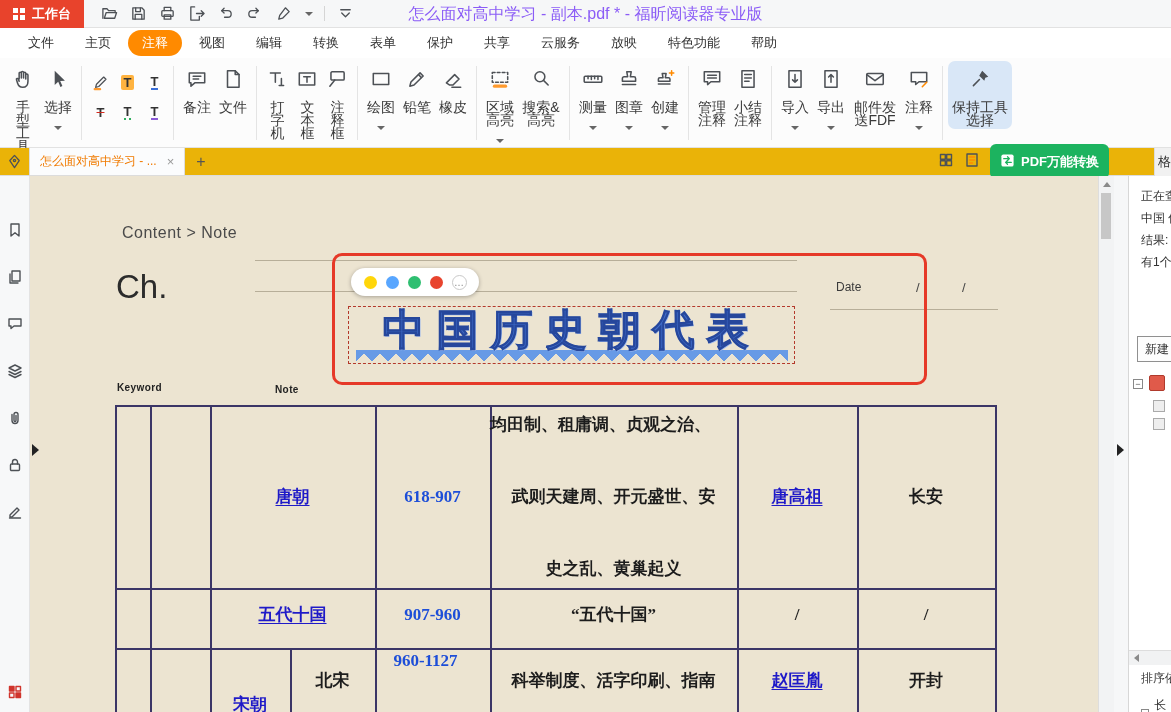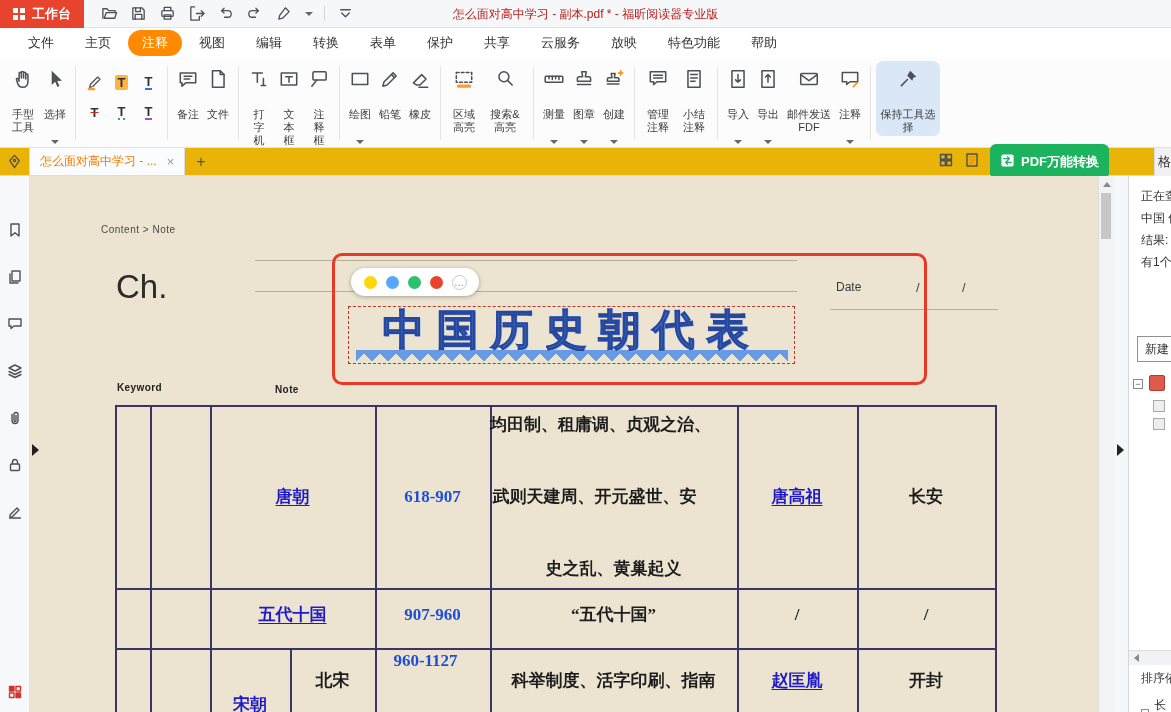--- a/index.html
+++ b/index.html
@@ -9,33 +9,33 @@
 
   
   .titlebar{height:28px;background:#f6f7f8;border-bottom:1px solid #e2e2e2;display:flex;align-items:center;position:relative}
   .ws-btn{height:28px;background:#e8432c;color:#fff;display:flex;align-items:center;gap:7px;padding:0 13px;font-size:13px;font-weight:bold}
   .ws-grid{display:grid;grid-template-columns:5px 5px;grid-template-rows:5px 5px;gap:2px}
   .ws-grid i{background:#fff;display:block}
   .tb-icons{display:flex;align-items:center;gap:11px;margin-left:16px}
   .tb-ic{width:18px;height:18px;display:flex;align-items:center;justify-content:center}
   .tb-ic svg{width:17px;height:17px}
   .tb-sep{width:1px;height:15px;background:#d5d5d5}
-  .tb-title{position:absolute;left:50%;top:50%;transform:translate(-50%,-50%);font-size:12px;color:#b91c1c;white-space:nowrap}
+  .tb-title{position:absolute;left:50%;top:50%;transform:translate(-50%,-50%);font-size:16px;color:#8b5cf6;white-space:nowrap}
   .mini-caret{width:0;height:0;border-left:4px solid transparent;border-right:4px solid transparent;border-top:4px solid #666;margin-left:2px}
 
   
   .menubar{height:30px;background:#fff;display:flex;align-items:center;padding-left:14px;gap:3px}
   .menu-item{font-size:13px;color:#333;padding:4px 14px;border-radius:14px}
   .menu-item.active{background:#ff8a00;color:#fff}
 
   
   .ribbon{height:90px;background:#fcfcfc;border-bottom:1px solid #e2e2e2;display:flex;align-items:stretch;padding:3px 2px 2px 4px}
   .rgroup{display:flex;align-items:flex-start;padding:0 2px}
   .sep{width:1px;background:#e4e4e4;margin:5px 3px;align-self:stretch}
-  .rbtn{display:flex;flex-direction:column;align-items:center;padding:5px 4px 2px;gap:18px;font-size:11px;color:#3a3a3a;text-align:center}
+  .rbtn{display:flex;flex-direction:column;align-items:center;padding:5px 4px 2px;gap:11px;font-size:14px;color:#3a3a3a;text-align:center}
   .rbtn.active{background:#d9e7f7;border-radius:7px}
   .rbtn .ric{height:24px;display:flex;align-items:flex-end;justify-content:center}
   .rbtn .ric svg{width:22px;height:22px}
   .lbl{line-height:13px;word-break:break-all}
   .caret-down{width:0;height:0;border-left:4px solid transparent;border-right:4px solid transparent;border-top:4px solid #666;margin-top:1px}
   svg{stroke:#4d5156;fill:none;stroke-width:1.4;stroke-linecap:round;stroke-linejoin:round}
   .markup-grid{display:grid;grid-template-columns:repeat(3,27px);grid-template-rows:30px 30px;margin-top:6px}
   .tmk{display:flex;align-items:center;justify-content:center;font:bold 13px "Liberation Sans",sans-serif;color:#333}
   .tmk svg{width:18px;height:18px}
   .t-hl{background:#ffb340;padding:0 3px;border-radius:2px}
@@ -73,21 +73,21 @@
   .rp-exp{position:absolute;left:4px;top:203px;width:10px;height:10px;border:1px solid #888;font-size:9px;line-height:8px;text-align:center;color:#555;background:#fff}
   .rp-stamp{position:absolute;left:20px;top:199px;width:16px;height:16px;background:#e05a4a;border:1px solid #b03a2c;border-radius:2px}
   .rp-box{position:absolute;width:12px;height:12px;border:1px solid #aaa;background:#eee}
   .rp-hscroll{position:absolute;left:0;top:474px;width:100%;height:15px;background:#f1f2f3;border-top:1px solid #ddd}
   .tri-left{position:absolute;left:5px;top:3px;width:0;height:0;border-right:5px solid #8a8a8a;border-top:4px solid transparent;border-bottom:4px solid transparent}
   .rp-check{position:absolute;left:12px;top:521px;display:flex;align-items:center;gap:5px}
   .cbox{width:11px;height:11px;border:1px solid #888;background:#fff}
 
   
   .pline{position:absolute;height:1px;background:#b7ae99}
-  .breadcrumb{position:absolute;left:71px;top:48px;font-size:10px;color:#4a4a4a;letter-spacing:.5px}
+  .breadcrumb{position:absolute;left:92px;top:48px;font-size:16px;color:#4a4a4a;letter-spacing:.5px}
   .chapter{position:absolute;left:86px;top:92px;font-size:33px;font-weight:500;color:#2b2b2b}
   .datelbl{position:absolute;left:806px;top:104px;font-size:12px;color:#3a3a3a}
   .slash{position:absolute;top:104px;font-size:13px;color:#444}
   .kw{position:absolute;font-size:10px;color:#222;font-weight:bold;letter-spacing:.4px}
   .vline{position:absolute;top:229px;height:307px;width:2px;background:#3b3566}
   .hline{position:absolute;left:85px;width:882px;height:2px;background:#3b3566}
   .cell{position:absolute;text-align:center;font-family:"Liberation Serif",serif;font-weight:bold;font-size:17px;color:#1c1c1c;line-height:24px;height:24px;white-space:nowrap}
   .blue{color:#1f1ac8;text-decoration:underline;text-underline-offset:3px}
   .red{color:#1d4ed8}
   .anno-rect{position:absolute;left:302px;top:77px;width:595px;height:132px;border:3px solid #e63928;border-radius:10px}
@@ -545,21 +545,21 @@
       <div class="vline" style="left:345px"></div>
       <div class="vline" style="left:460px"></div>
       <div class="vline" style="left:707px"></div>
       <div class="vline" style="left:827px"></div>
       <div class="vline" style="left:965px"></div>
       <div class="vline" style="left:260px;top:472px;height:64px"></div>
 
       <div class="cell blue" style="left:180px;top:309px;width:165px">唐朝</div>
       <div class="cell red" style="left:345px;top:309px;width:115px">618-907</div>
       <div class="cell" style="left:460px;top:237px;width:213px">均田制、租庸调、贞观之治、</div>
-      <div class="cell" style="left:441px;top:309px;width:247px">武则天建周、开元盛世、安</div>
+      <div class="cell" style="left:460px;top:309px;width:247px">武则天建周、开元盛世、安</div>
       <div class="cell" style="left:460px;top:381px;width:247px">史之乱、黄巢起义</div>
       <div class="cell blue" style="left:707px;top:309px;width:120px">唐高祖</div>
       <div class="cell" style="left:827px;top:309px;width:138px">长安</div>
 
       <div class="cell blue" style="left:180px;top:427px;width:165px">五代十国</div>
       <div class="cell red" style="left:345px;top:427px;width:115px">907-960</div>
       <div class="cell" style="left:460px;top:427px;width:247px">“五代十国”</div>
       <div class="cell" style="left:707px;top:427px;width:120px">/</div>
       <div class="cell" style="left:827px;top:427px;width:138px">/</div>
 

